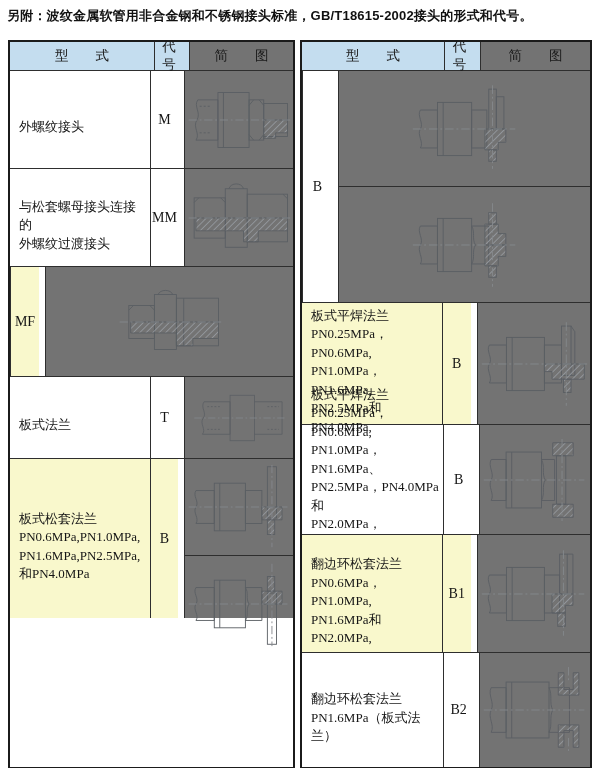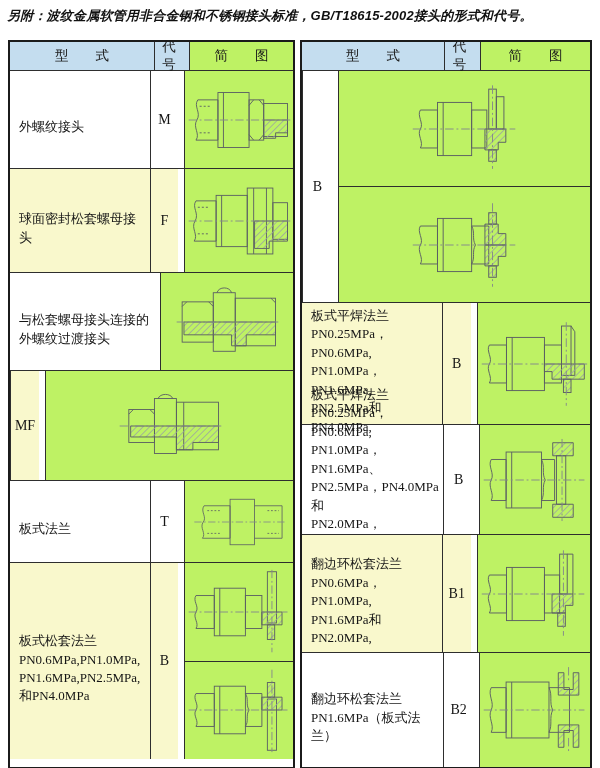--- a/index.html
+++ b/index.html
@@ -1,34 +1,34 @@
 <!DOCTYPE html>
 <html><head>
 <meta charset="utf-8">
 <style>
   html,body{margin:0;padding:0;background:#fff;}
   .page{position:relative;width:600px;height:768px;background:#fff;overflow:hidden;
         font-family:"Liberation Serif","DejaVu Serif",serif;}
   .title{position:absolute;left:7px;top:7px;width:590px;
          font-family:"Liberation Sans","DejaVu Sans",sans-serif;
-         font-weight:bold;font-size:13px;color:#111;letter-spacing:.2px;white-space:nowrap;font-style:italic;}
+         font-weight:bold;font-size:13px;color:#111;letter-spacing:.2px;white-space:nowrap;}
   .tables{position:absolute;left:8px;top:40px;display:flex;gap:5px;}
   .tbl{border:2px solid #1b1b1b;background:#fff;box-sizing:border-box;}
   .tbl.left{width:287px;}
   .tbl.right{width:292px;}
   .row{display:flex;border-top:1px solid #2e2e2e;box-sizing:border-box;}
   .row.header{border-top:none;background:#c4ddef;height:28px;}
   .cell{box-sizing:border-box;}
   .c-type{display:flex;align-items:center;padding:20px 4px 4px 9px;}
   .left .c-type{width:144px;}
   .right .c-type{width:142px;}
   .c-code{display:flex;align-items:center;justify-content:center;border-left:1px solid #2e2e2e;}
   .left .c-code{width:29px;}
   .right .c-code{width:30px;}
-  .c-diag{flex:1;border-left:1px solid #2e2e2e;display:flex;flex-direction:column;background:#bef264;margin-left:6px;}
+  .c-diag{flex:1;border-left:1px solid #2e2e2e;display:flex;flex-direction:column;background:#737373;margin-left:6px;}
   .c-diag.single{flex-direction:row;align-items:center;justify-content:center;}
   .header .cell{display:flex;align-items:center;justify-content:center;
                 font-size:13.5px;color:#1a1a1a;padding:8px;}
   .hl .c-type,.hl .c-code{background:#f9f8cc;}
   .type-text{font-size:13px;line-height:1.42;color:#151515;white-space:pre-line;}
   .code-text{font-size:14px;color:#151515;}
   .sub{flex:1;display:flex;align-items:center;justify-content:center;}
   .sub + .sub{border-top:1px solid #2e2e2e;}
   svg.diag{stroke:#5b5f64;fill:none;stroke-width:1;}
   svg.diag .cl{stroke:#84888c;stroke-dasharray:9 3 2 3;}
@@ -74,47 +74,28 @@
               <line x1="42" y1="18" x2="42" y2="78"></line>
             <rect x="70" y="26" width="16" height="44"></rect>
             <path d="M70 32 l5 -6 M86 32 l-5 -6 M70 64 l5 6 M86 64 l-5 6"></path>
             <rect x="86" y="30" width="26" height="36"></rect>
             <path class="ha" d="M86 48 H112 V62 H99 V68 H86 Z"></path>
             <path class="cl" d="M4 48 H115"></path>
           </svg>
         </div>
       </div>
 
-      <div class="row hl" style="height:104px">
-        <div class="cell c-type">
-          <span class="type-text">球面密封松套螺母接头</span>
-        </div>
-        <div class="cell c-code">
-          <span class="code-text">F</span>
-        </div>
-        <div class="cell c-diag single">
-          <svg class="diag" width="108" height="96" viewBox="0 0 118 96">
-            <path d="M34 26 H12 C7 33 16 40 11 48 C6 56 15 63 10 70 H34 M34 26 V70"></path>
-            <path class="dot" d="M14 33 h12 M14 62 h12"></path>
-            <rect x="34" y="20" width="34" height="56"></rect>
-              <line x1="40" y1="20" x2="40" y2="76"></line>
-            <rect x="68" y="12" width="28" height="72"></rect>
-            <line x1="75" y1="12" x2="75" y2="84"></line>
-              <line x1="89" y1="12" x2="89" y2="84"></line>
-            <rect x="96" y="28" width="16" height="40"></rect>
-            <path class="ha" d="M76 48 H112 V70 H92 V78 H76 Z"></path>
-            <path class="cl" d="M4 48 H115"></path>
-          </svg>
-        </div>
-      </div>
 
       <div class="row" style="height:98px">
         <div class="cell c-type">
           <span class="type-text">与松套螺母接头连接的
 外螺纹过渡接头</span>
+        </div>
+        <div class="cell c-code">
+          <span class="code-text">MM</span>
         </div>
         <div class="cell c-diag single">
           <svg class="diag" width="108" height="92" viewBox="0 0 118 96">
             <rect x="10" y="26" width="34" height="44"></rect>
             <path d="M10 31 l5 -5 M44 31 l-5 -5"></path>
             <rect x="44" y="16" width="24" height="64"></rect>
             <path d="M48 16 C50 9 62 9 64 16"></path>
             <rect x="68" y="22" width="44" height="52"></rect>
             <path d="M112 27 l-5 -5"></path>
             <path class="ha" d="M12 48 H112 V62 H80 V74 H64 V62 H12 Z"></path>
@@ -153,21 +134,21 @@
             <path d="M48 28 H16 C11 35 20 42 15 48 C10 55 19 62 14 68 H48 M48 28 V68"></path>
             <path class="dot" d="M20 34 h16 M20 62 h16"></path>
             <rect x="48" y="20" width="30" height="56"></rect>
             <path d="M78 28 H112 V68 H78"></path>
             <path class="dot" d="M94 34 h14 M94 62 h14"></path>
             <path class="cl" d="M4 48 H115"></path>
           </svg>
         </div>
       </div>
 
-      <div class="row hl" style="height:197px">
+      <div class="row hl" style="height:160px">
         <div class="cell c-type">
           <span class="type-text">板式松套法兰
 PN0.6MPa,PN1.0MPa,
 PN1.6MPa,PN2.5MPa,
 和PN4.0MPa</span>
         </div>
         <div class="cell c-code">
           <span class="code-text">B</span>
         </div>
         <div class="cell c-diag">

